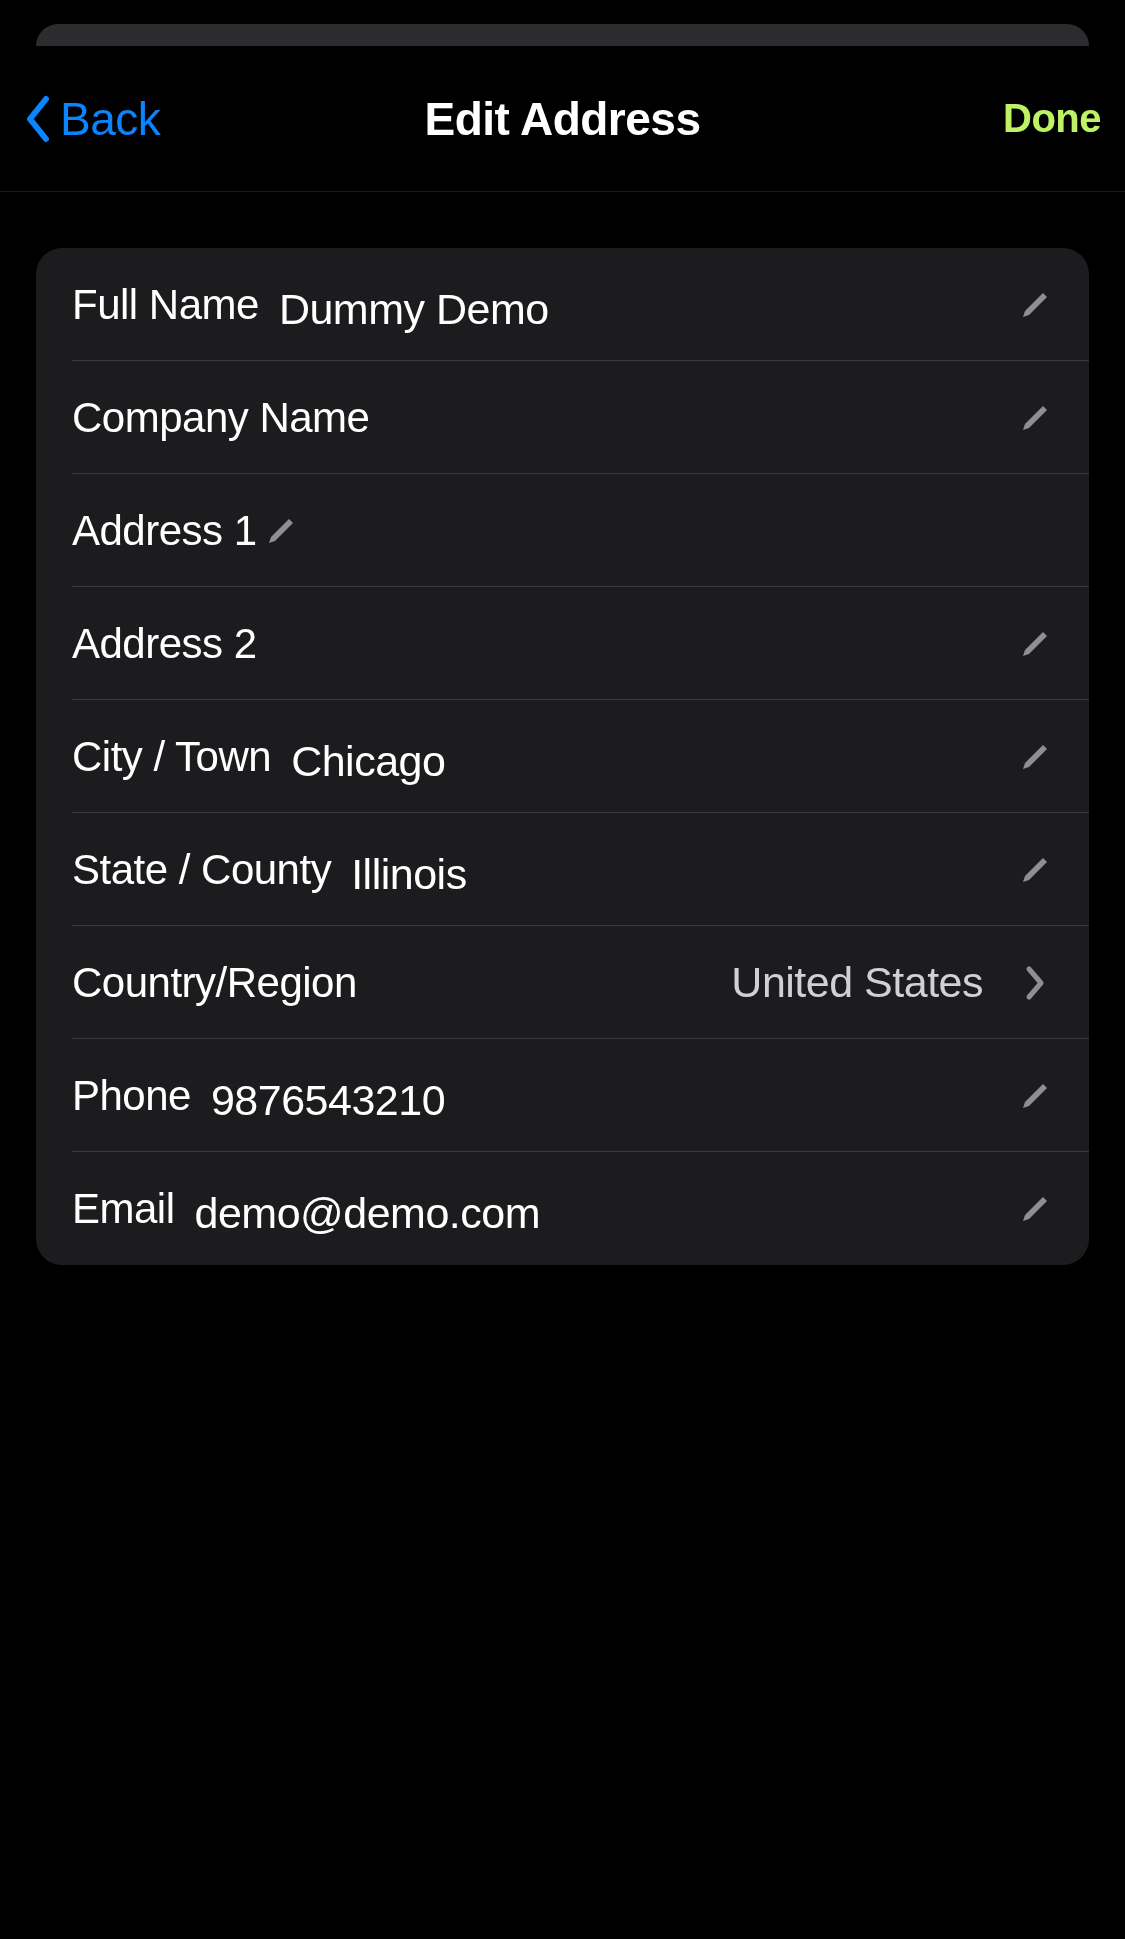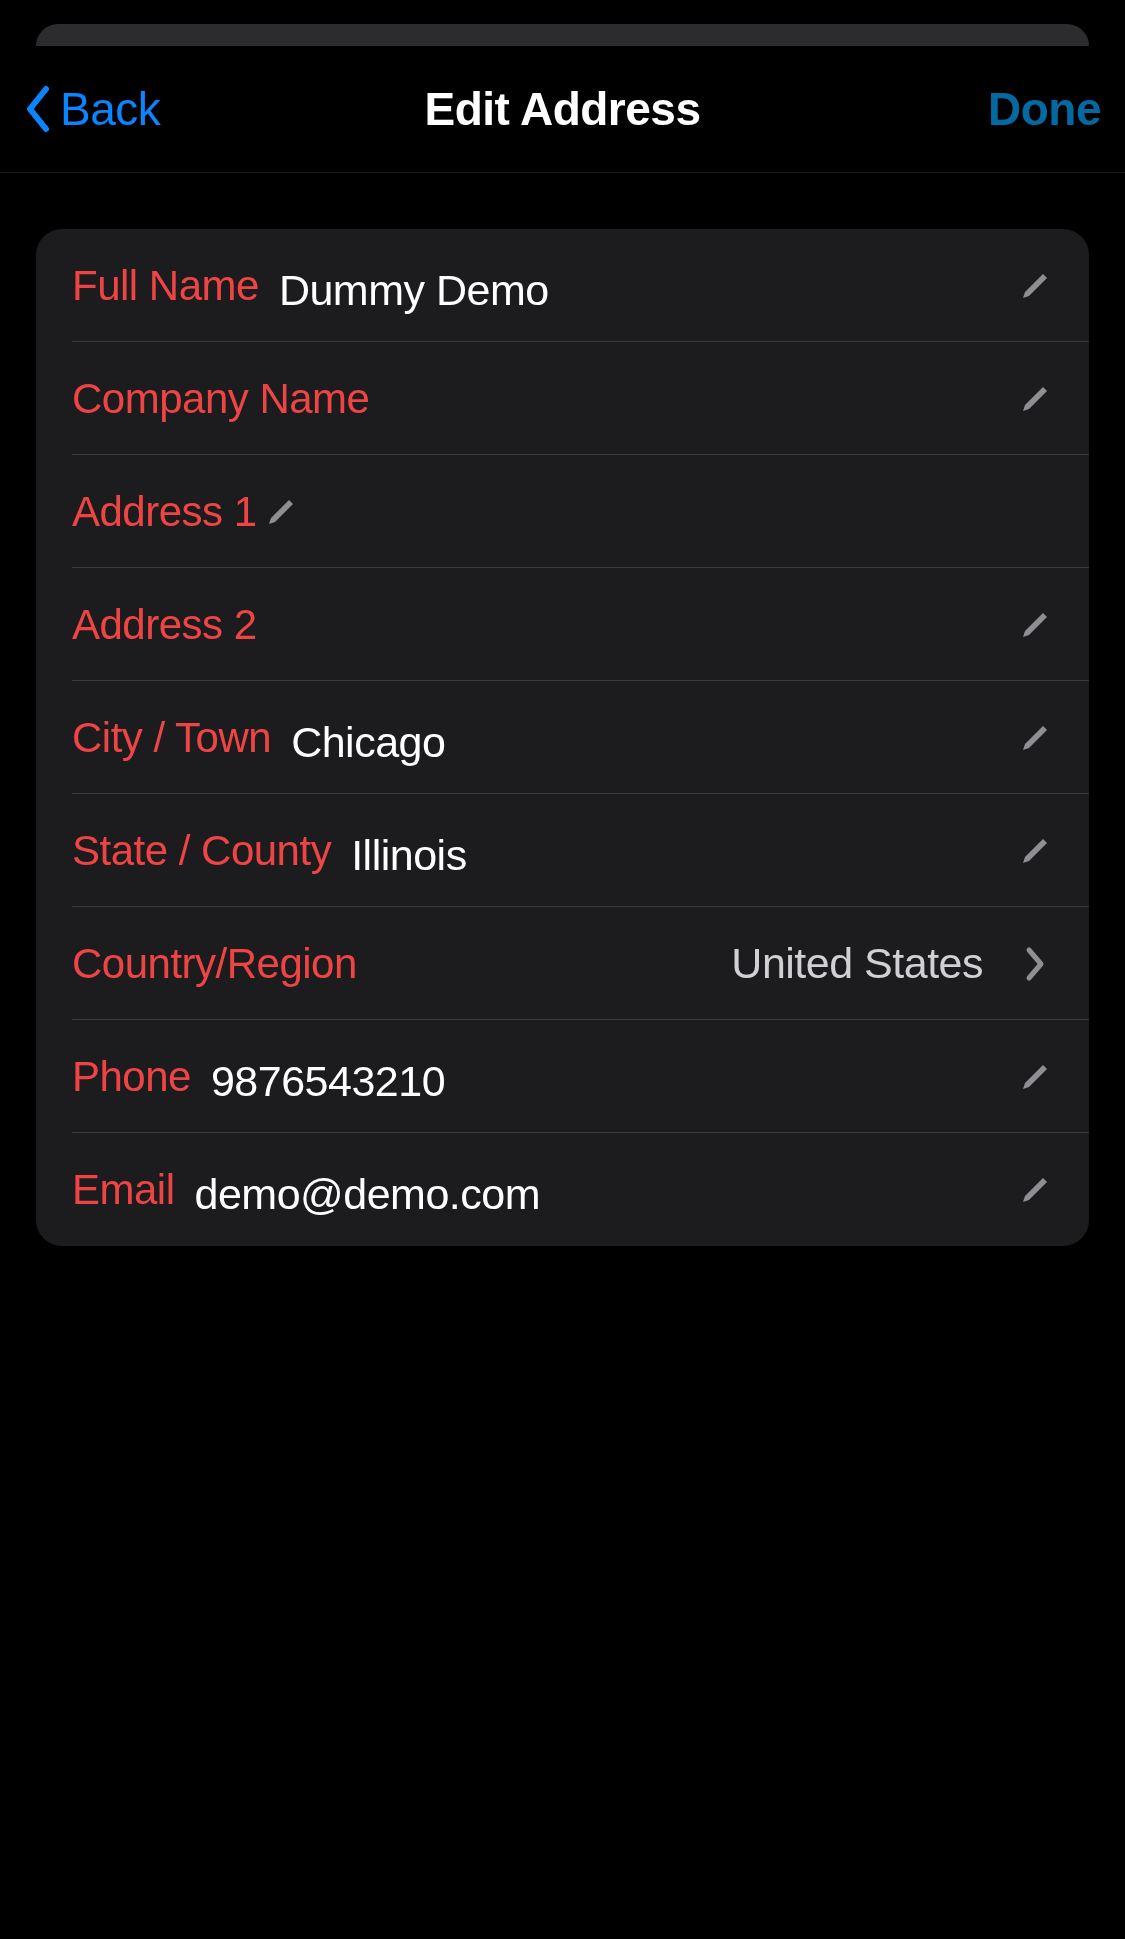--- a/index.html
+++ b/index.html
@@ -20,21 +20,21 @@
       margin-left: 36px;
       margin-right: 36px;
       height: 22px;
       background: #2c2c2e;
       border-radius: 22px 22px 0 0;
     }
     .nav-bar {
       display: flex;
       align-items: center;
       justify-content: space-between;
-      height: 127px;
+      height: 146px;
       padding: 0 24px;
       border-bottom: 1px solid #1c1c1e;
     }
     .nav-left {
       display: flex;
       align-items: center;
       gap: 8px;
       min-width: 200px;
     }
     .back-chevron svg {
@@ -49,22 +49,22 @@
       color: #ffffff;
       font-size: 46px;
       font-weight: 600;
       letter-spacing: -0.5px;
     }
     .nav-right {
       min-width: 200px;
       text-align: right;
     }
     .done-label {
-      color: #0369a1;
-      font-size: 46px;
+      color: #bef264;
+      font-size: 40px;
       font-weight: 600;
       letter-spacing: -0.5px;
     }
     .form-card {
       margin: 56px 36px 0 36px;
       background: #1c1c1e;
       border-radius: 26px;
       overflow: hidden;
     }
     .form-row {
@@ -78,21 +78,21 @@
     .form-row:not(:last-child)::after {
       content: "";
       position: absolute;
       bottom: 0;
       left: 36px;
       right: 0;
       height: 1px;
       background: #3a3a3c;
     }
     .row-label {
-      color: #ef4444;
+      color: #ffffff;
       font-size: 42px;
       white-space: nowrap;
       letter-spacing: -0.5px;
     }
     .row-value {
       color: #ffffff;
       font-size: 43px;
       margin-left: 20px;
       flex: 1;
       overflow: hidden;

